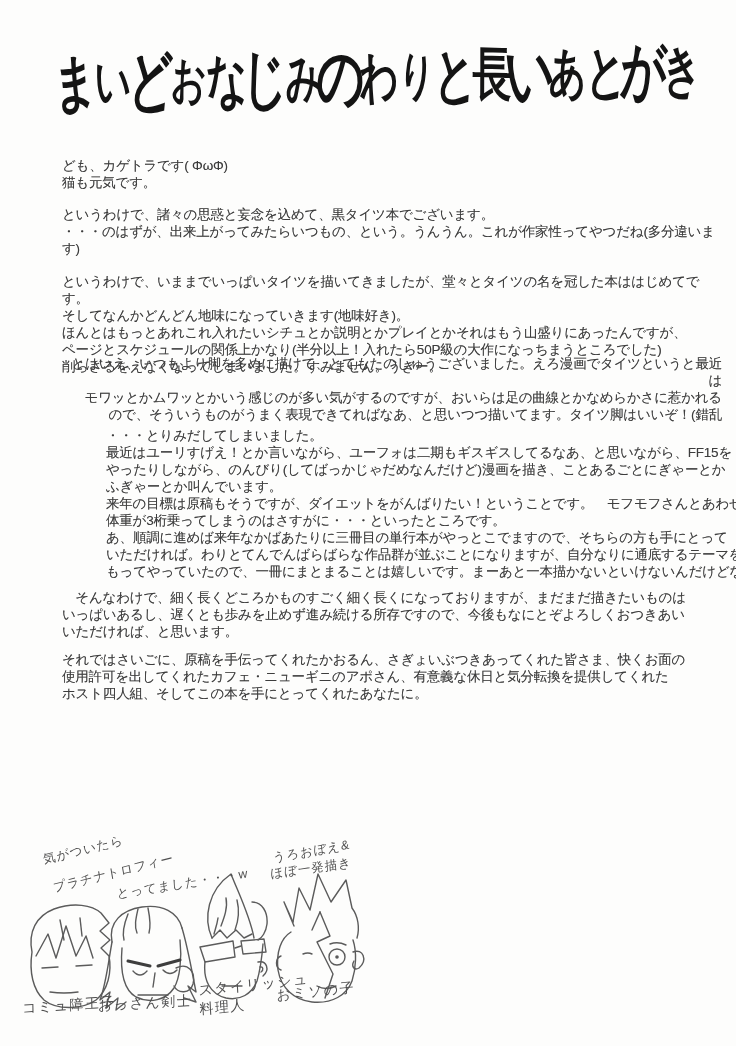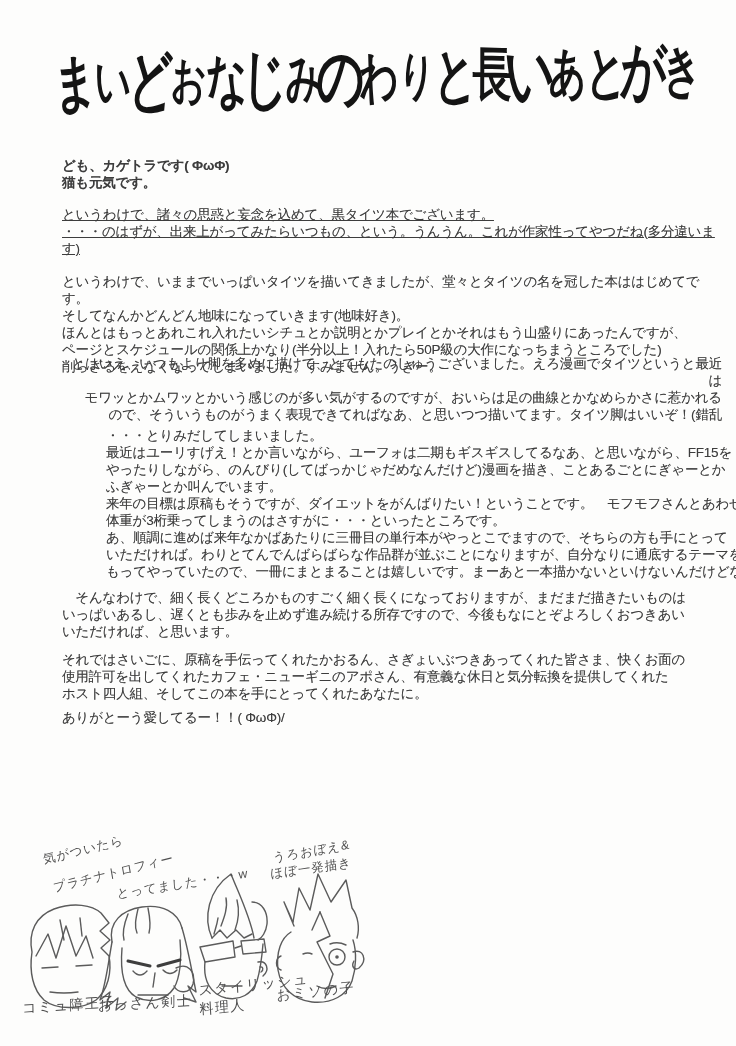--- a/index.html
+++ b/index.html
@@ -36,22 +36,22 @@
     position:absolute;
     left:62px;
     width:660px;
     font-size:13.5px;
     line-height:17px;
     letter-spacing:-0.2px;
     white-space:pre-line;
     color:#3d3d3d;
     text-shadow:0 0 0.5px rgba(60,60,60,0.45);
   }
-  .p0{top:157px;font-weight:bold;}
-  .p1{top:206px;text-decoration:underline;}
+  .p0{top:157px;}
+  .p1{top:206px;}
   .p2{top:257px;margin-top:16px;}
   .p3{top:355px;text-align:right;}
   .p4{top:427px;margin-left:44px;}
   .p5{top:589px;}
   .p6{top:651px;}
   .p7{top:709px;}
   .sketches{
     position:absolute;
     left:0;top:840px;
   }
@@ -100,21 +100,20 @@
 体重が3桁乗ってしまうのはさすがに・・・といったところです。
 あ、順調に進めば来年なかばあたりに三冊目の単行本がやっとこでますので、そちらの方も手にとって
 いただければ。わりとてんでんばらばらな作品群が並ぶことになりますが、自分なりに通底するテーマを
 もってやっていたので、一冊にまとまることは嬉しいです。まーあと一本描かないといけないんだけどな！</div>
   <div class="para p5">　そんなわけで、細く長くどころかものすごく細く長くになっておりますが、まだまだ描きたいものは
 いっぱいあるし、遅くとも歩みを止めず進み続ける所存ですので、今後もなにとぞよろしくおつきあい
 いただければ、と思います。</div>
   <div class="para p6">それではさいごに、原稿を手伝ってくれたかおるん、さぎょいぶつきあってくれた皆さま、快くお面の
 使用許可を出してくれたカフェ・ニューギニのアポさん、有意義な休日と気分転換を提供してくれた
 ホスト四人組、そしてこの本を手にとってくれたあなたに。</div>
-  <div class="para p7">ありがとーう愛してるー！！( ΦωΦ)/</div>
 
   <svg class="sketches" width="380" height="206" viewBox="0 0 380 206" fill="none" stroke="#5b5b5b" stroke-width="1.4" stroke-linecap="round" stroke-linejoin="round">
 
     <g>
       <path d="M32,112 C28,92 36,76 54,69 C74,62 92,65 101,73 L109,83 L100,91 L110,100 L101,108 L109,116 C112,132 108,150 96,160 C82,170 56,170 44,160 C33,150 29,132 32,112"></path>
       <path d="M36,116 L48,94 L56,118 L66,86 L76,116 L86,96 L93,118"></path>
       <path d="M60,80 L64,100"></path>
       <path d="M80,78 L82,96"></path>
       <path d="M42,128 L58,127"></path>
       <path d="M76,126 L92,125"></path>

